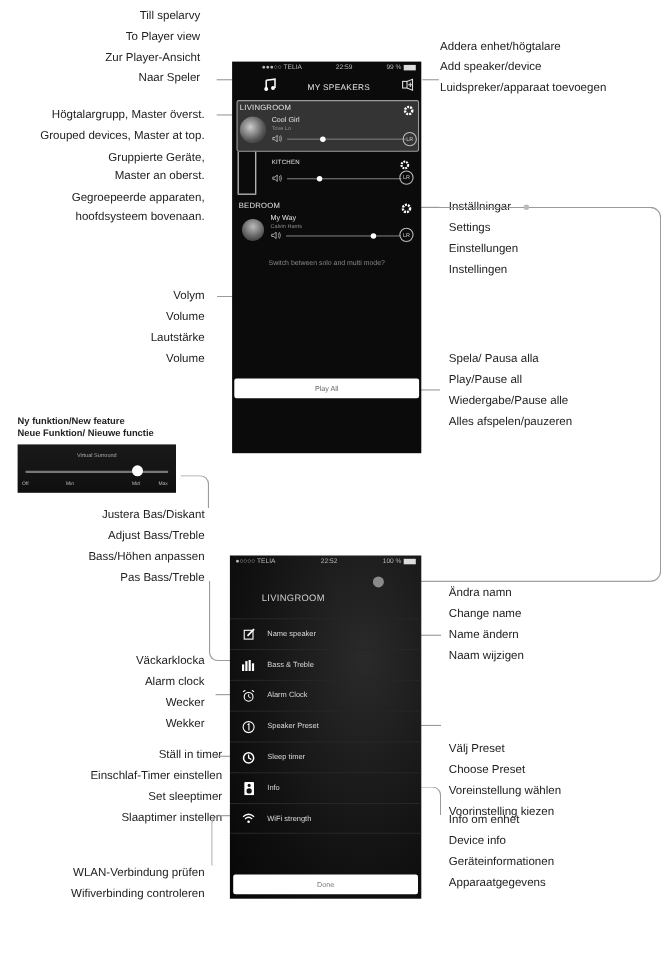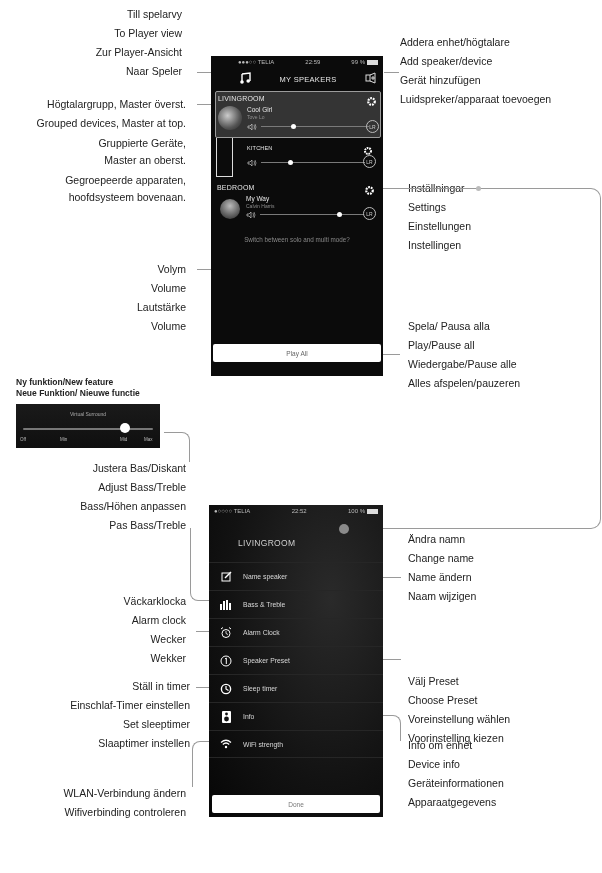--- a/index.html
+++ b/index.html
@@ -12,21 +12,21 @@
   .ann .two { line-height: 14px; margin: 3px 0; }
 
   .line { position: absolute; background: #9a9a9a; }
   .curve { position: absolute; border: 1px solid #9a9a9a; }
 
   
   .phone { position: absolute; background: #0b0b0b; color: #ddd; overflow: hidden; }
   .statusbar { height: 12px; display: flex; justify-content: space-between; align-items: center; padding: 0 5px; font-size: 6px; color: #bbb; }
   .statusbar .batt { display: inline-block; width: 11px; height: 5px; background: #ddd; margin-left: 2px; vertical-align: middle; }
 
-  .p1 { left: 211px; top: 56px; width: 172px; height: 320px; padding-left: 22px; }
+  .p1 { left: 211px; top: 56px; width: 172px; height: 356px; padding-left: 22px; }
   .p1 .nav { height: 22px; display: flex; align-items: center; justify-content: space-between; padding: 0 6px; }
   .p1 .nav .title { font-size: 7.5px; letter-spacing: .3px; color: #e6e6e6; }
   .icon-svg { display: inline-block; }
 
   .group-live { position: absolute; left: 4px; top: 35px; width: 166px; height: 47px; background: #343434; border: 1px solid #9c9c9c; border-radius: 2px; }
   .room-label { position: absolute; font-size: 7px; color: #e6e6e6; letter-spacing: .2px; }
   .room-label.small { font-size: 5.5px; }
   .gear { position: absolute; }
   .album { position: absolute; width: 24px; height: 24px; border-radius: 50%; }
   .track { position: absolute; font-size: 6.5px; color: #e6e6e6; }
@@ -81,21 +81,20 @@
   <div>Volym</div>
   <div>Volume</div>
   <div>Lautstärke</div>
   <div>Volume</div>
 </div>
 <div class="curve" style="left:197px; top:214px; width:104px; height:56px; border-top:none; border-left:none; border-bottom-right-radius:8px;"></div>
 
 <div class="ann" style="left:400px; top:33px;">
   <div>Addera enhet/högtalare</div>
   <div>Add speaker/device</div>
-  <div>Gerät hinzufügen</div>
   <div>Luidspreker/apparaat toevoegen</div>
 </div>
 <div class="line" style="left:384px; top:72px; width:15px; height:1px;"></div>
 
 <div class="ann" style="left:408px; top:179px;">
   <div>Inställningar</div>
   <div>Settings</div>
   <div>Einstellungen</div>
   <div>Instellingen</div>
 </div>
@@ -235,30 +234,30 @@
 <div class="curve" style="left:190px; top:528px; width:24px; height:73px; border-top:none; border-right:none; border-bottom-left-radius:8px;"></div>
 
 <div class="ann right" style="right:416px; top:592px;">
   <div>Väckarklocka</div>
   <div>Alarm clock</div>
   <div>Wecker</div>
   <div>Wekker</div>
 </div>
 <div class="line" style="left:196px; top:631px; width:18px; height:1px;"></div>
 
-<div class="ann right" style="right:412px; top:677px;">
+<div class="ann right" style="right:400px; top:677px;">
   <div>Ställ in timer</div>
   <div>Einschlaf-Timer einstellen</div>
   <div>Set sleeptimer</div>
   <div>Slaaptimer instellen</div>
 </div>
 <div class="line" style="left:196px; top:687px; width:18px; height:1px;"></div>
 
 <div class="ann right" style="right:416px; top:784px;">
-  <div>WLAN-Verbindung ändern</div>
+  <div>WLAN-Verbindung prüfen</div>
   <div>Wifiverbinding controleren</div>
 </div>
 <div class="curve" style="left:192px; top:741px; width:22px; height:46px; border-bottom:none; border-right:none; border-top-left-radius:8px;"></div>
 
 <div class="ann" style="left:408px; top:530px;">
   <div>Ändra namn</div>
   <div>Change name</div>
   <div>Name ändern</div>
   <div>Naam wijzigen</div>
 </div>

